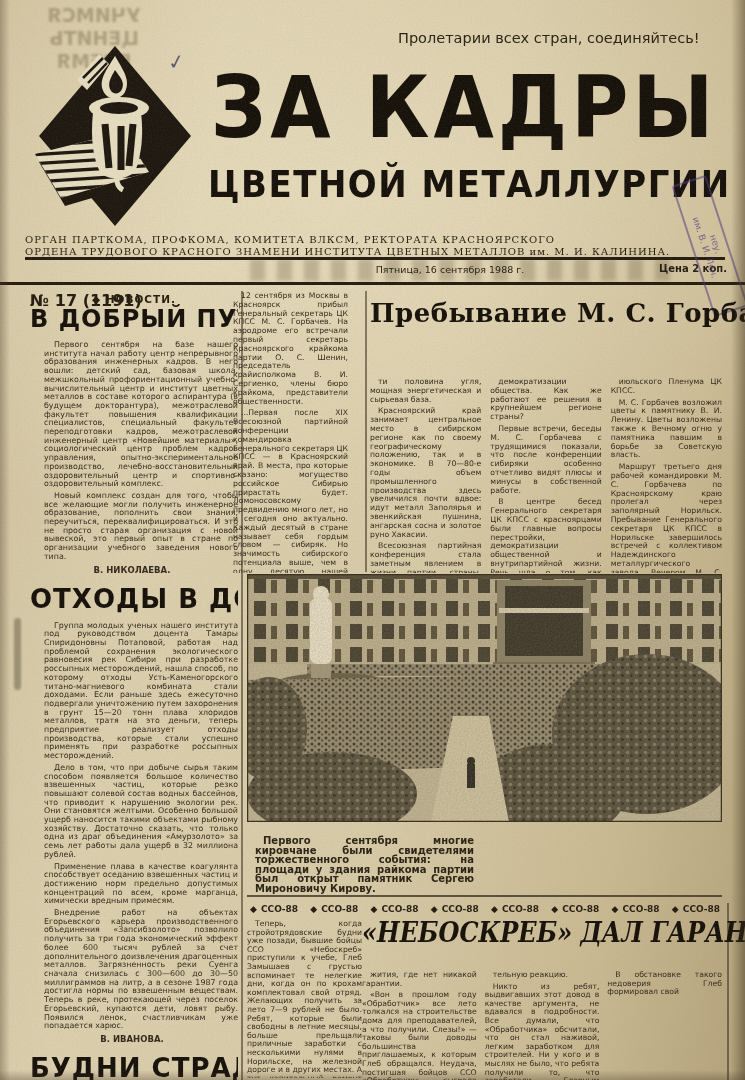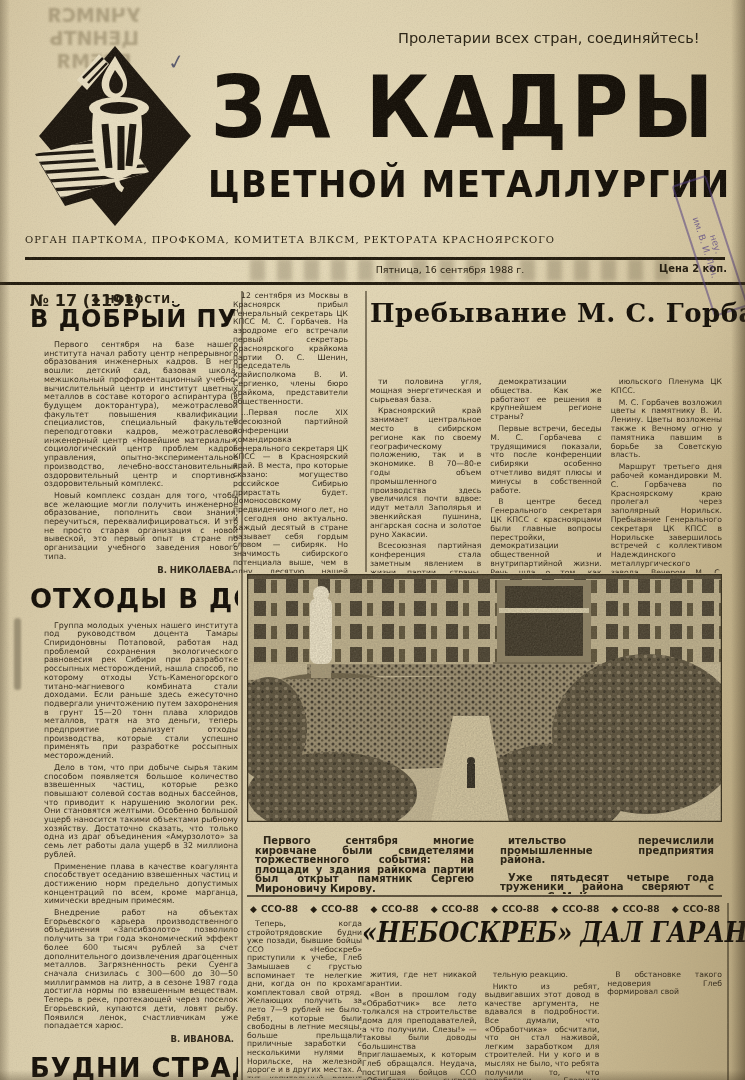--- a/index.html
+++ b/index.html
@@ -48,21 +48,21 @@
   .issue-price { position:absolute; right:18px; top:263px; font-size:10px; font-weight:bold; color:#241d10; }
   .stamp { position:absolute; right:-34px; top:228px; transform:rotate(72deg); transform-origin:center; }
   .stamp-box { border:2px solid rgba(82,62,130,.55); border-radius:3px; padding:5px 12px;
     color:rgba(82,62,130,.72); font-size:9px; line-height:11px; text-align:center; width:110px; }
   .blotch { position:absolute; left:14px; top:618px; width:7px; height:72px;
     background:rgba(50,40,22,.35); border-radius:4px; filter:blur(1px); }
 
   
   .bt { font-size:7.9px; line-height:8.7px; text-align:justify; text-indent:10px; margin:0 0 3px 14px; }
   .nt { font-size:7.7px; line-height:8.8px; text-align:justify; text-indent:8px; margin:0 0 3px 0; }
-  .byline { text-align:right; font-weight:bold; font-size:8.5px; margin:1px 4px 3px 0; }
+  .byline { text-align:center; font-weight:bold; font-size:8.5px; margin:1px 4px 3px 0; }
 
   
   .colA { position:absolute; left:30px; top:291px; width:208px; height:789px; overflow:hidden; }
   .kicker { text-align:center; font-weight:bold; font-size:10.5px; letter-spacing:1px; margin:2px 0 1px; color:#241d10; }
   .h-news { text-align:center; font-weight:bold; color:#16110a; letter-spacing:1px; white-space:nowrap; }
   .h1n { font-size:24px; line-height:27px; margin:0 0 8px; }
   .h2n { font-size:26px; line-height:29px; margin:10px 0 8px; }
   .h3n { font-size:26px; line-height:29px; margin:10px 0 8px; }
 
   .vrule { position:absolute; width:1.5px; background:rgba(55,46,28,.55); }
@@ -147,20 +147,21 @@
     <path d="M60,70 Q56,110 68,132 Q86,142 102,130 Q112,104 108,70 Q86,82 60,70 Z" fill="#e6dcc0"></path>
     <path d="M72,82 L76,126 M88,84 L88,128 M100,82 L96,124" stroke="#1e1810" stroke-width="7" fill="none"></path>
     <path d="M84,130 q-2,14 6,18" stroke="#e6dcc0" stroke-width="5" fill="none"></path>
   </svg>
 
   <div class="title1">ЗА КАДРЫ</div>
   <div class="title2">ЦВЕТНОЙ МЕТАЛЛУРГИИ</div>
 
   <div class="subtitle">
     <div>ОРГАН ПАРТКОМА, ПРОФКОМА, КОМИТЕТА ВЛКСМ, РЕКТОРАТА КРАСНОЯРСКОГО</div>
+    <div>ОРДЕНА ТРУДОВОГО КРАСНОГО ЗНАМЕНИ ИНСТИТУТА ЦВЕТНЫХ МЕТАЛЛОВ им. М. И. КАЛИНИНА.</div>
   </div>
 
   <div class="rule rule1"></div>
   <div class="ghost-strip"></div>
   <div class="issue-no">№ 17 (1191)</div>
   <div class="issue-date">Пятница, 16 сентября 1988 г.</div>
   <div class="issue-price">Цена 2 коп.</div>
   <div class="rule rule2"></div>
 
   <div class="stamp">
@@ -265,26 +266,20 @@
     <polygon points="206,142 242,142 262,248 184,248" fill="#cfc29e"></polygon>
     <rect x="220" y="190" width="8" height="24" fill="#2e291f"></rect>
     <circle cx="224" cy="187" r="4" fill="#2e291f"></circle>
     <rect width="475" height="248" filter="url(#pgrainA)" opacity="0.55"></rect>
     <rect x="0.5" y="0.5" width="474" height="247" fill="none" stroke="#39311f" stroke-width="1.5"></rect>
   </svg>
 
   <div class="cap cap-l">
     <p>Первого сентября многие кировчане были свидетелями торжественного события: на площади у здания райкома партии был открыт памятник Сергею Мироновичу Кирову.</p>
   </div>
-  <div class="cap cap-r">
-    <p>ительство перечислили промышленные предприятия района.</p>
-    <p>Уже пятьдесят четыре года труженики района сверяют с именем С. М. Кирова свои дела.</p>
-    <p>НА СНИМКЕ: митинг в честь открытия памятника.</p>
-    <p class="credit">Фото Т. Захаровой.</p>
-  </div>
   <div class="cap-rule"></div>
 
   <div class="sso-row">
     <span class="sso-item">
         <span>◆</span>
         <span>ССО-88</span>
       </span>
     <span class="sso-item">
         <span>◆</span>
         <span>ССО-88</span>

